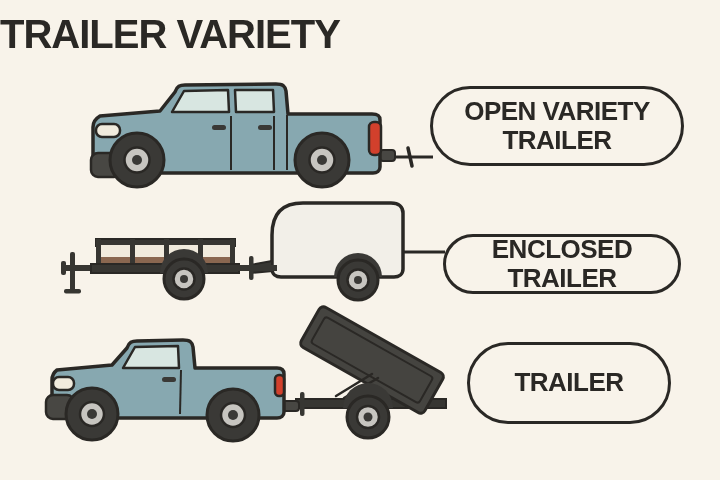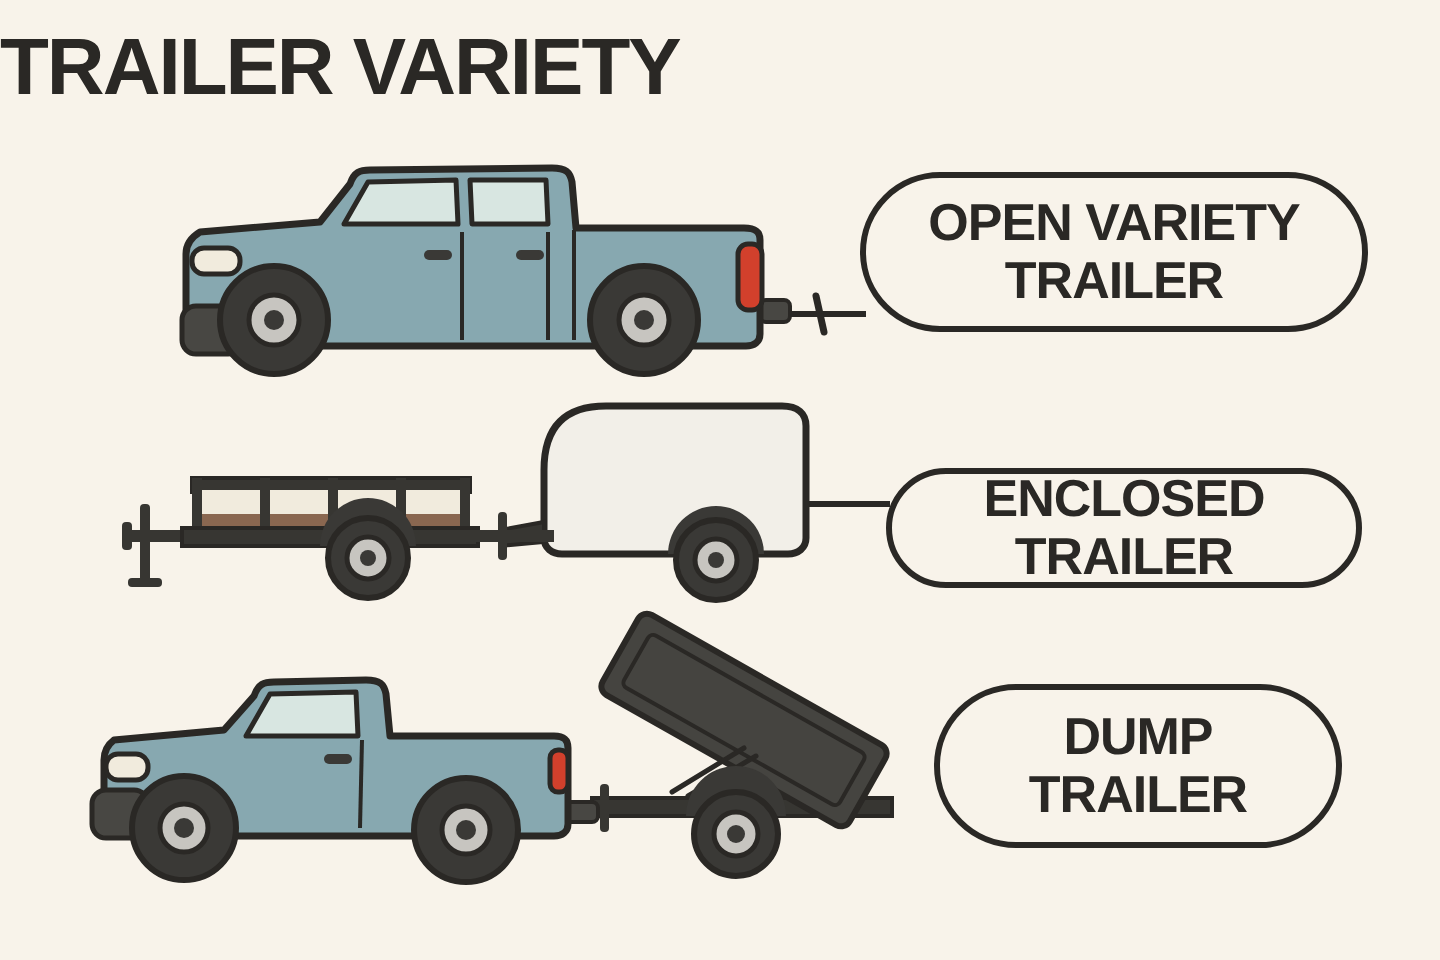--- a/index.html
+++ b/index.html
@@ -156,17 +156,16 @@
 
   <div class="bubble bubble1">
     <span>OPEN VARIETY</span>
     <span>TRAILER</span>
   </div>
   <div class="bubble bubble2">
     <span>ENCLOSED</span>
     <span>TRAILER</span>
   </div>
   <div class="bubble bubble3">
-    <span>DUMP</span>
     <span>TRAILER</span>
   </div>
 
 </div>
 
 </body></html>

